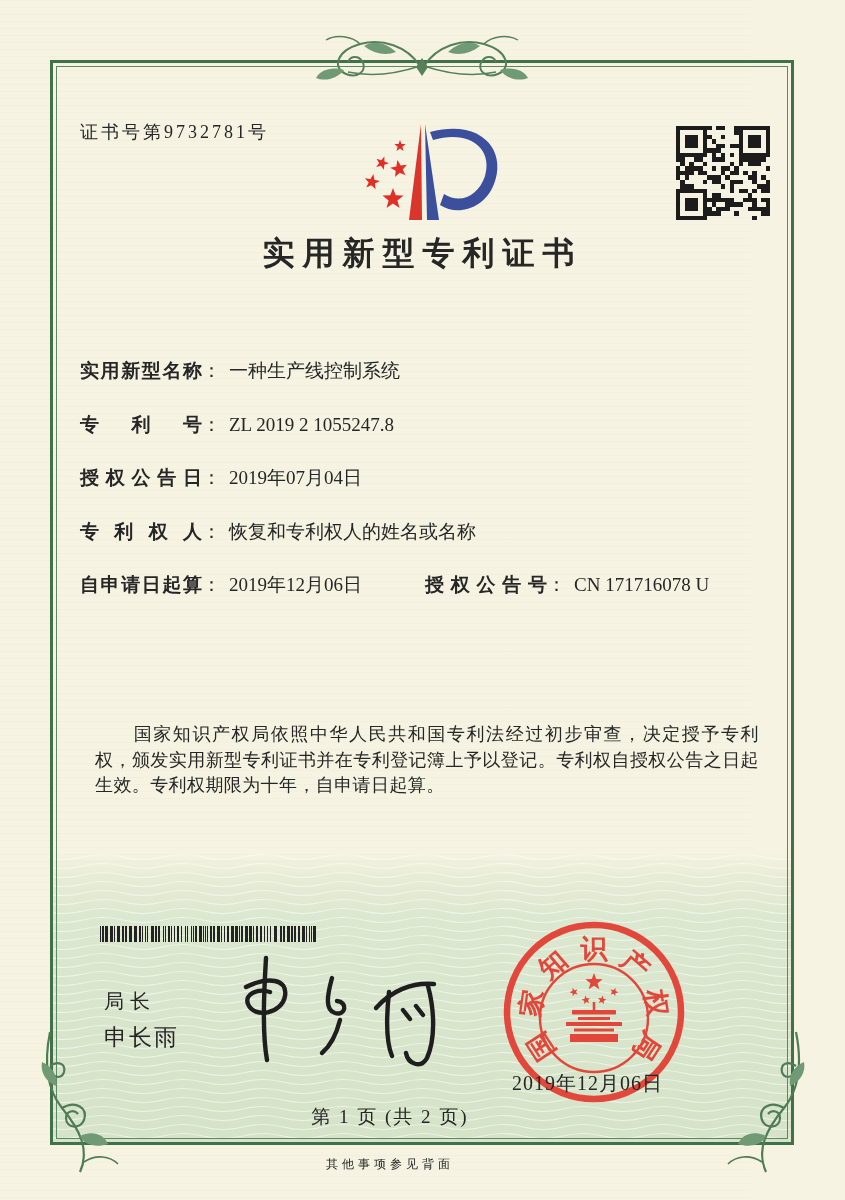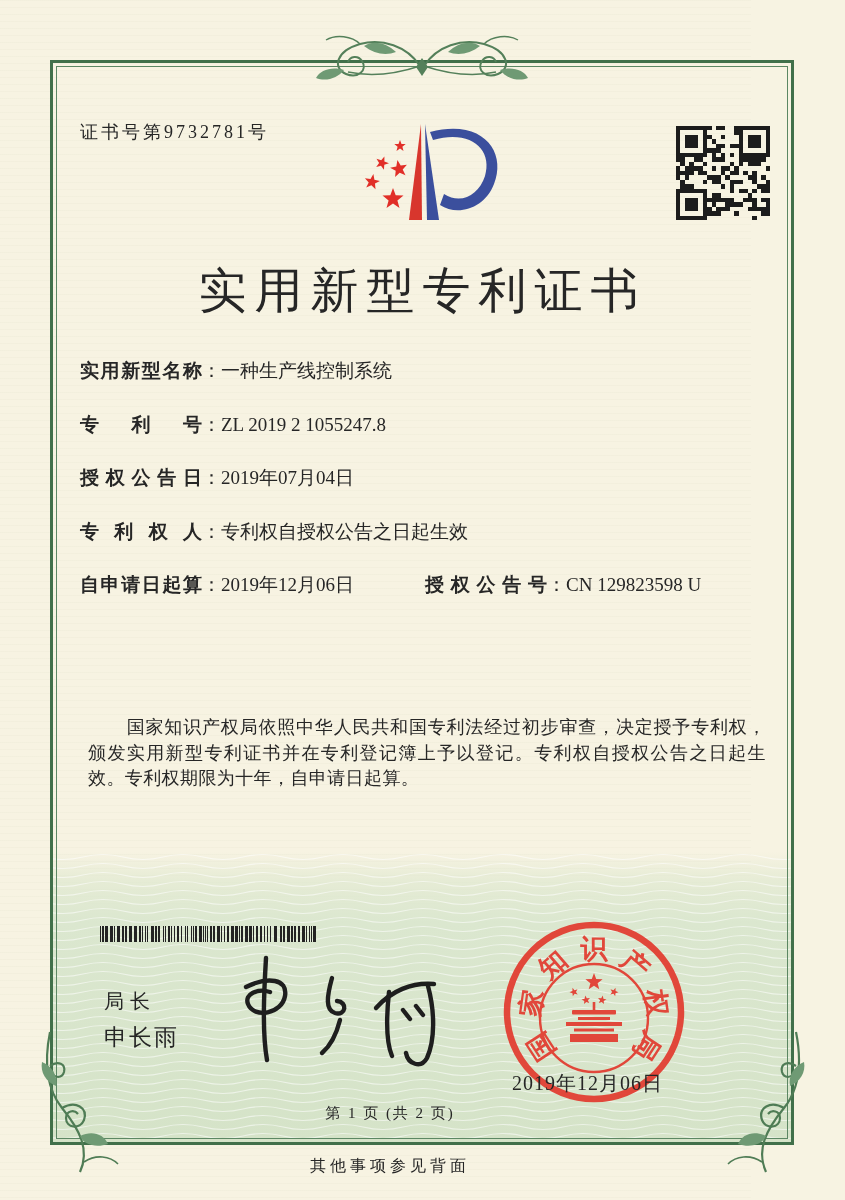--- a/index.html
+++ b/index.html
@@ -15,40 +15,40 @@
   
   .frame{position:absolute;left:50px;top:60px;width:744px;height:1085px;z-index:2;
        box-sizing:border-box;border:3px solid #41704a;}
   .frame::after{content:"";position:absolute;inset:3px;border:1px solid #5c8763;}
   .ornament{position:absolute;z-index:3;}
   .mirror{transform:scaleX(-1);}
   
   .certno{position:absolute;left:80px;top:120px;z-index:4;font-size:18px;letter-spacing:3px;}
   .logo{position:absolute;left:343px;top:116px;z-index:4;}
   .qr{position:absolute;left:676px;top:126px;width:94px;height:94px;z-index:4;}
-  .title{position:absolute;left:0;top:259px;width:845px;text-align:center;z-index:4;
-       font-size:48px;font-weight:normal;letter-spacing:8px;}
+  .title{position:absolute;left:0;top:232px;width:845px;text-align:center;z-index:4;
+       font-size:32px;font-weight:bold;letter-spacing:8px;}
   
   .fields{position:absolute;left:80px;top:356px;width:700px;z-index:4;font-size:19px;}
   .row{line-height:29px;margin-bottom:24.5px;position:relative;white-space:nowrap;}
   .flabel{display:inline-block;width:122px;text-align:justify;text-align-last:justify;vertical-align:top;font-weight:bold;}
-  .fvalue{}
+  .fvalue{margin-left:8px;}
   .grant-group2{position:absolute;left:345px;top:0;}
   
   .paras{position:absolute;left:80px;top:707px;width:694px;z-index:4;}
-  .paras p{margin:8px;font-size:18px;line-height:25.6px;text-align:justify;text-indent:2.15em;letter-spacing:.4px;}
+  .paras p{margin:15px;font-size:18px;line-height:25.6px;text-align:justify;text-indent:2.15em;letter-spacing:.4px;}
   
   .barcode{position:absolute;left:100px;top:926px;z-index:4;}
   .officer-title{position:absolute;left:104px;top:988px;z-index:4;font-size:20px;letter-spacing:6px;}
   .officer-name{position:absolute;left:104px;top:1022px;z-index:4;font-size:23px;letter-spacing:2px;}
   .sig{position:absolute;left:228px;top:952px;z-index:5;}
   .seal{position:absolute;left:500px;top:918px;width:188px;height:188px;z-index:5;opacity:.92;}
   .sealdate{position:absolute;left:512px;top:1070px;z-index:6;font-size:20px;letter-spacing:1px;}
-  .pagefoot{position:absolute;left:0;top:1104px;width:780px;text-align:center;z-index:4;font-size:15px;letter-spacing:2px;}
-  .backnote{position:absolute;left:0;top:1156px;width:780px;text-align:center;z-index:4;font-size:16px;letter-spacing:4px;}
+  .pagefoot{position:absolute;left:0;top:1104px;width:780px;text-align:center;z-index:4;font-size:19px;letter-spacing:2px;}
+  .backnote{position:absolute;left:0;top:1156px;width:780px;text-align:center;z-index:4;font-size:12px;letter-spacing:4px;}
   svg text.sealchar{font-family:"Liberation Serif","DejaVu Serif",serif;font-weight:bold;}
 </style>
 </head>
 <body>
 
 <div class="page">
 
   <div class="band">
     <svg id="waves" width="739" height="291" viewBox="0 0 739 291">
         <path d="M-10 5 q20 5 40 0 q20 -5 40 0 q20 5 40 0 q20 -5 40 0 q20 5 40 0 q20 -5 40 0 q20 5 40 0 q20 -5 40 0 q20 5 40 0 q20 -5 40 0 q20 5 40 0 q20 -5 40 0 q20 5 40 0 q20 -5 40 0 q20 5 40 0 q20 -5 40 0 q20 5 40 0 q20 -5 40 0 q20 5 40 0 q20 -5 40 0" stroke="#ffffff" stroke-width="1.2" fill="none" opacity="0.55"></path>
@@ -375,26 +375,26 @@
     <div class="row">
       <span class="flabel">实用新型名称</span><span>：</span><span class="fvalue">一种生产线控制系统</span>
     </div>
     <div class="row">
       <span class="flabel">专利号</span><span>：</span><span class="fvalue">ZL 2019 2 1055247.8</span>
     </div>
     <div class="row">
       <span class="flabel">授权公告日</span><span>：</span><span class="fvalue">2019年07月04日</span>
     </div>
     <div class="row">
-      <span class="flabel">专利权人</span><span>：</span><span class="fvalue">专利权自授权公告之日起生效</span>
+      <span class="flabel">专利权人</span><span>：</span><span class="fvalue">恢复和专利权人的姓名或名称</span>
     </div>
     <div class="row">
       <span class="flabel">自申请日起算</span><span>：</span><span class="fvalue">2019年12月06日</span>
       <span class="grant-group2">
-        <span class="flabel">授权公告号</span><span>：</span><span class="fvalue">CN 129823598 U</span>
+        <span class="flabel">授权公告号</span><span>：</span><span class="fvalue">CN 171716078 U</span>
       </span>
     </div>
   </div>
 
   <div class="paras">
     <p>国家知识产权局依照中华人民共和国专利法经过初步审查，决定授予专利权，颁发实用新型专利证书并在专利登记簿上予以登记。专利权自授权公告之日起生效。专利权期限为十年，自申请日起算。</p>
   </div>
 
   <svg class="barcode" id="barcode" width="220" height="16" viewBox="0 0 220 16">
       <rect x="0" y="0" width="1" height="16" fill="#232323"></rect>

